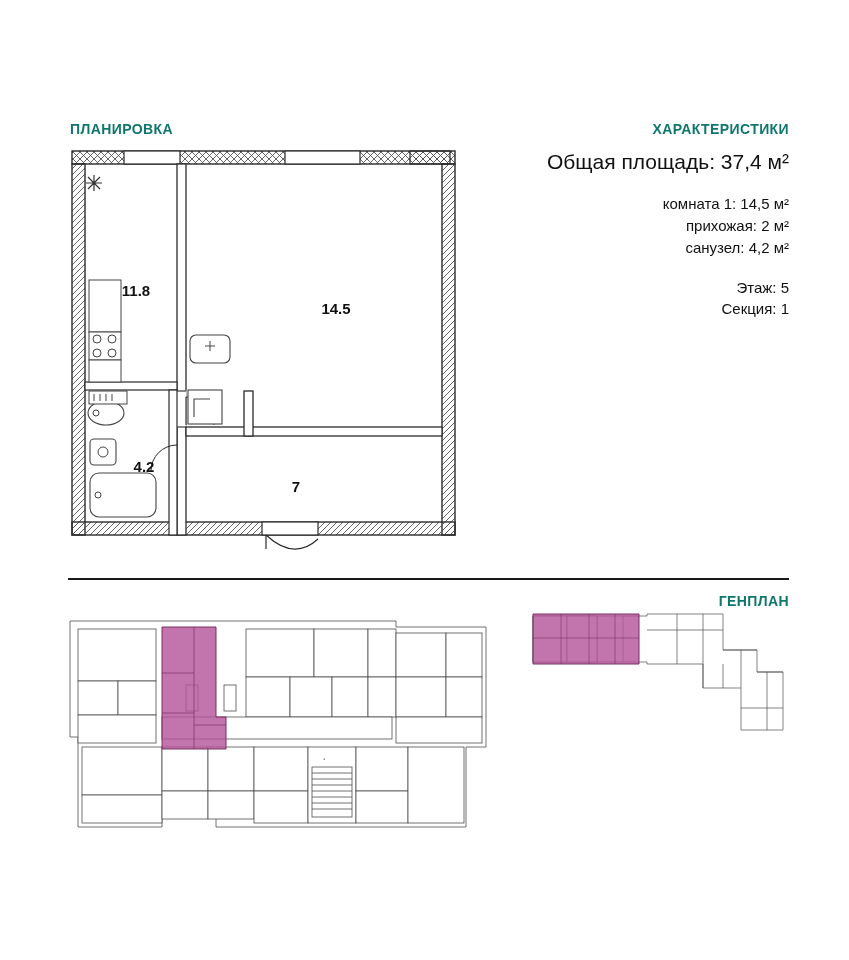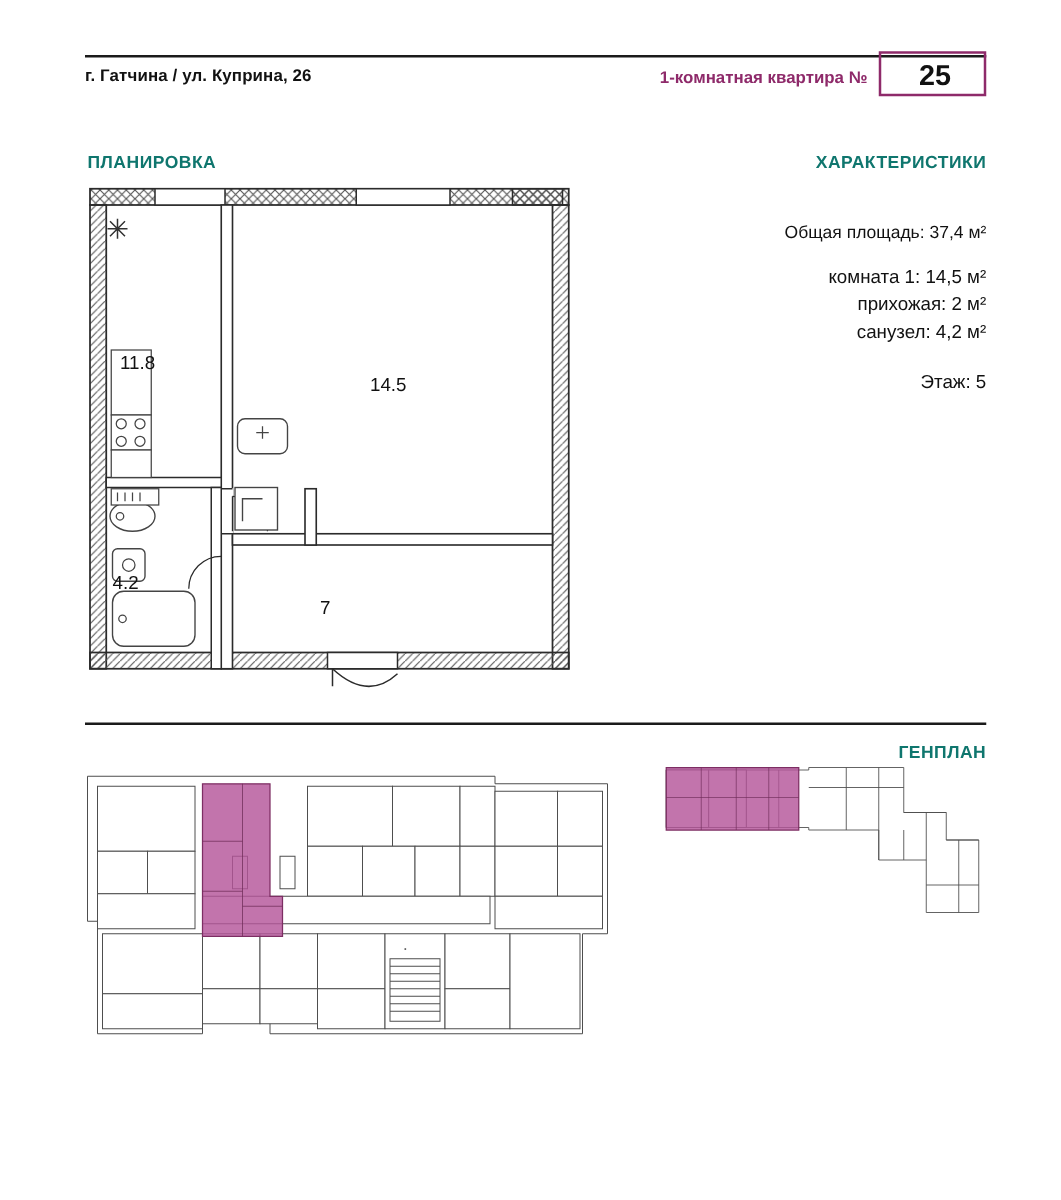--- a/index.html
+++ b/index.html
@@ -93,37 +93,38 @@
   .char-block {
     position: absolute;
     right: 60px;
     top: 147px;
     width: 280px;
     text-align: right;
     font-size: 14.5px;
     color: #111;
     line-height: 1.45;
   }
-  .char-total { font-size: 14px; margin-bottom: 16px; margin-top: 28px; }
+  .char-total { font-size: 21px; margin-bottom: 16px; }
   .char-line { font-size: 15px; }
   .char-gap { height: 18px; }
 
   
   .plan {
     position: absolute;
     left: 66px;
     top: 145px;
     width: 395px;
     height: 410px;
   }
   .room-num {
     position: absolute;
     font-size: 15px;
-    font-weight: normal;
+    font-weight: bold;
     color: #111;
+    text-align: center;
   }
 
   
   .divider {
     position: absolute;
     left: 68px;
     top: 578px;
     width: 721px;
     height: 2px;
     background: #1a1a1a;
@@ -150,40 +151,33 @@
     stroke: #7d2e63;
     stroke-width: 1;
   }
   svg { display: block; }
 </style>
 </head>
 <body>
 
 <div class="page">
 
-  <div class="header">
-    <div class="header-rule-top"></div>
-    <div class="header-address">г. Гатчина / ул. Куприна, 26</div>
-    <div class="header-aptlabel">1-комнатная квартира №</div>
-    <div class="apt-number-box">
-      <div class="apt-number">25</div>
-    </div>
-  </div>
 
   <div class="sec-title" id="title-planirovka">ПЛАНИРОВКА</div>
   <div class="sec-title" id="title-harakteristiki">ХАРАКТЕРИСТИКИ</div>
   <div class="sec-title" id="title-genplan">ГЕНПЛАН</div>
 
   <div class="char-block">
     <div class="char-total">Общая площадь: 37,4 м²</div>
     <div class="char-line">комната 1: 14,5 м²</div>
     <div class="char-line">прихожая: 2 м²</div>
     <div class="char-line">санузел: 4,2 м²</div>
     <div class="char-gap"></div>
     <div class="char-line">Этаж: 5</div>
+    <div class="char-line">Секция: 1</div>
   </div>
 
   <div class="plan">
     <svg width="395" height="410" viewBox="0 0 395 410">
 
       <defs>
         <pattern id="xh" width="7" height="7" patternUnits="userSpaceOnUse">
           <path d="M0,0 l7,7 M7,0 l-7,7" stroke="#555" stroke-width="0.9"></path>
         </pattern>
         <pattern id="dh" width="6" height="6" patternUnits="userSpaceOnUse">
@@ -243,21 +237,21 @@
       <path d="M28,249 l0,7 M34,249 l0,7 M40,249 l0,7 M46,249 l0,7" stroke="#444" stroke-width="1"></path>
 
       <rect x="124" y="190" width="40" height="28" rx="6" fill="#fff" stroke="#444" stroke-width="1.1"></rect>
       <path d="M144,196 l0,10 M139,201 l10,0" stroke="#444" stroke-width="1"></path>
       <rect x="122" y="245" width="34" height="34" fill="#fff" stroke="#444" stroke-width="1.1"></rect>
       <path d="M128,272 l0,-18 l16,0" fill="none" stroke="#444" stroke-width="1.1"></path>
     </svg>
 
     <div class="room-num" style="left:30px; top:137px; width:80px;">11.8</div>
     <div class="room-num" style="left:230px; top:155px; width:80px;">14.5</div>
-    <div class="room-num" style="left:24px; top:313px; width:80px;">4.2</div>
+    <div class="room-num" style="left:38px; top:313px; width:80px;">4.2</div>
     <div class="room-num" style="left:190px; top:333px; width:80px;">7</div>
   </div>
 
   <div class="divider"></div>
 
   <div class="floormap">
     <svg width="425" height="215" viewBox="0 0 425 215">
       <g stroke="#4e4e4e" stroke-width="0.8" fill="#ffffff">
 
         <path d="M4,4 L330,4 L330,10 L420,10 L420,130 L400,130 L400,210 L150,210 L150,198 L96,198 L96,210 L12,210 L12,120 L4,120 Z"></path>

